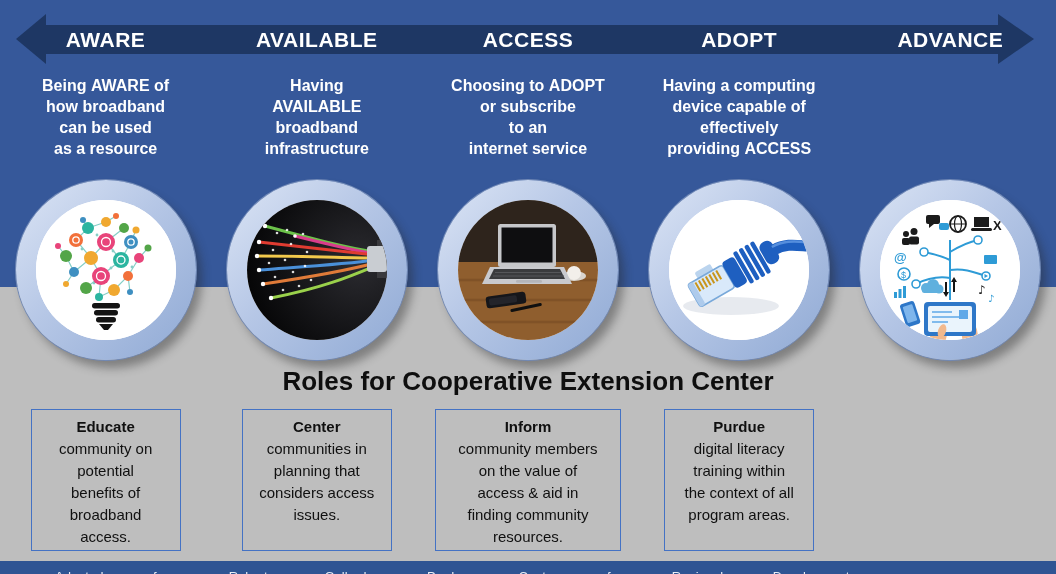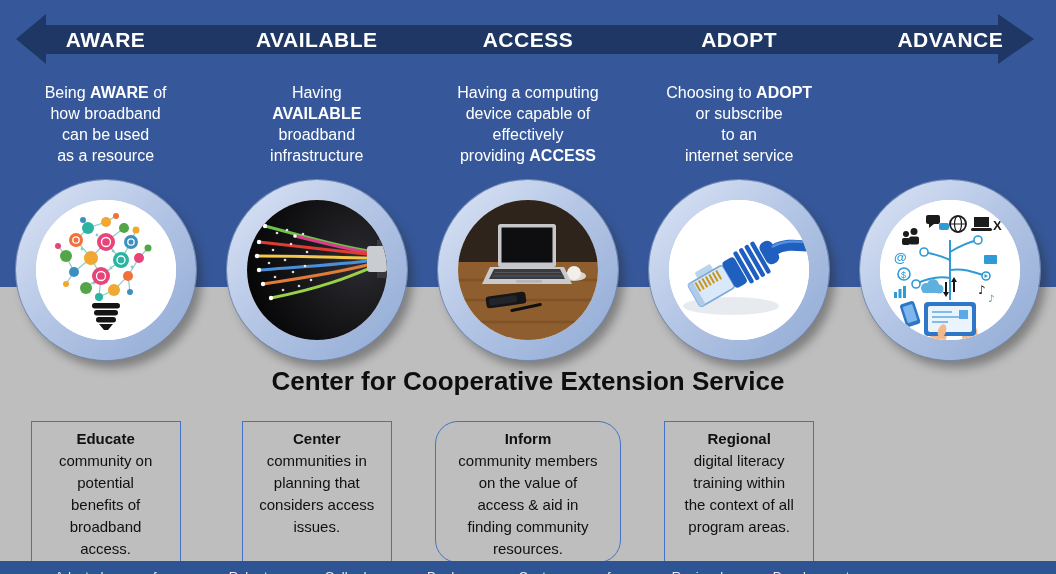--- a/index.html
+++ b/index.html
@@ -11,42 +11,42 @@
   
   .arrow-band{position:absolute;left:44px;top:25px;width:954px;height:29px;background:#1E3764;}
   .arrow-head{position:absolute;top:14px;width:0;height:0;border-top:25px solid transparent;border-bottom:25px solid transparent;}
   .arrow-head.left{left:16px;border-right:30px solid #1E3764;}
   .arrow-head.right{left:998px;border-left:36px solid #1E3764;}
   
   .cols{position:absolute;left:0;width:1056px;display:flex;}
   .col{width:211.2px;text-align:center;box-sizing:border-box;}
   .headers{top:25px;height:29px;}
   .stage-label{display:block;color:#FFFFFF;font-weight:bold;font-size:21px;line-height:29px;letter-spacing:.5px;}
-  .descs{top:82px;}
+  .descs{top:75px;font-weight:bold;}
   .desc{color:#FFFFFF;font-size:16px;line-height:21px;}
   
   .circles{top:180px;}
   .circle-col{display:flex;justify-content:center;width:211.2px;}
   .ring{
     width:180px;height:180px;border-radius:50%;
     background:linear-gradient(135deg,#DCE5F5 0%,#B6C7E6 45%,#8FA9D4 100%);
     box-shadow:0 0 0 1px #7189B6, 6px 8px 10px rgba(40,40,40,.42);
     display:flex;align-items:center;justify-content:center;
   }
   .inner{width:140px;height:140px;border-radius:50%;overflow:hidden;position:relative;background:#fff;}
   .inner svg{display:block;}
   
   .roles-title{position:absolute;top:366px;width:1056px;text-align:center;font-size:26px;font-weight:bold;color:#0E0E0E;}
   .boxes{top:409px;align-items:flex-start;}
   .role-box{
-    box-sizing:border-box;width:150px;height:142px;margin:12px auto;
+    box-sizing:border-box;width:150px;height:142px;margin:0 auto;
     border:1.5px solid #4472C4;padding:6px 3px 0;
     font-size:15px;line-height:22px;color:#101010;text-align:center;
   }
-  .role-box.wide{width:186px;border-radius:23px;}
+  .role-box.wide{width:186px;}
   
   .footer-bar{position:absolute;left:0;top:561px;width:1056px;height:13px;background:#2F5493;overflow:hidden;}
   .footer-text{color:#E9EEF6;font-size:13px;margin:8px 0 0 55px;white-space:nowrap;word-spacing:46px;}
 </style>
 </head>
 <body>
 
 <div class="slide">
 
   <div class="arrow-band"></div>
@@ -67,22 +67,22 @@
         <span class="stage-label">ADOPT</span>
       </div>
     <div class="col">
         <span class="stage-label">ADVANCE</span>
       </div>
   </div>
 
   <div class="cols descs">
     <div class="col desc">Being <b>AWARE</b> of<br>how broadband<br>can be used<br>as a resource</div>
     <div class="col desc">Having<br><b>AVAILABLE</b><br>broadband<br>infrastructure</div>
+    <div class="col desc">Choosing to <b>ADOPT</b><br>or subscribe<br>to an<br>internet service</div>
     <div class="col desc">Having a computing<br>device capable of<br>effectively<br>providing <b>ACCESS</b></div>
-    <div class="col desc">Choosing to <b>ADOPT</b><br>or subscribe<br>to an<br>internet service</div>
   </div>
 
   <div class="cols circles">
 
     <div class="circle-col">
         <div class="ring">
       <div class="inner">
         <svg viewBox="0 0 140 140" width="140" height="140">
           <rect width="140" height="140" fill="#FFFFFF"></rect>
           <g stroke="#86CFC7" stroke-width="1.2" fill="none">
@@ -323,34 +323,34 @@
           </g>
           <rect x="79" y="110" width="9" height="9" fill="#5FA8E8"></rect>
           <ellipse cx="62" cy="131" rx="4" ry="7" fill="#F2B98D" transform="rotate(18 62 131)"></ellipse>
         </svg>
       </div>
     </div>
       </div>
 
   </div>
 
-  <div class="roles-title">Center for Cooperative Extension Service</div>
+  <div class="roles-title">Roles for Cooperative Extension Center</div>
 
   <div class="cols boxes">
     <div class="col">
         <div class="role-box"><b>Educate</b><br>community on<br>potential<br>benefits of<br>broadband<br>access.</div>
       </div>
     <div class="col">
         <div class="role-box"><b>Center</b><br>communities in<br>planning that<br>considers access<br>issues.</div>
       </div>
     <div class="col">
         <div class="role-box wide"><b>Inform</b><br>community members<br>on the value of<br>access &amp; aid in<br>finding community<br>resources.</div>
       </div>
     <div class="col">
-        <div class="role-box"><b>Regional</b><br>digital literacy<br>training within<br>the context of all<br>program areas.</div>
+        <div class="role-box"><b>Purdue</b><br>digital literacy<br>training within<br>the context of all<br>program areas.</div>
       </div>
   </div>
 
   <div class="footer-bar">
     <div class="footer-text">Adapted from Roberto Gallardo, Purdue Center for Regional Development</div>
   </div>
 
 </div>
 
 </body></html>

